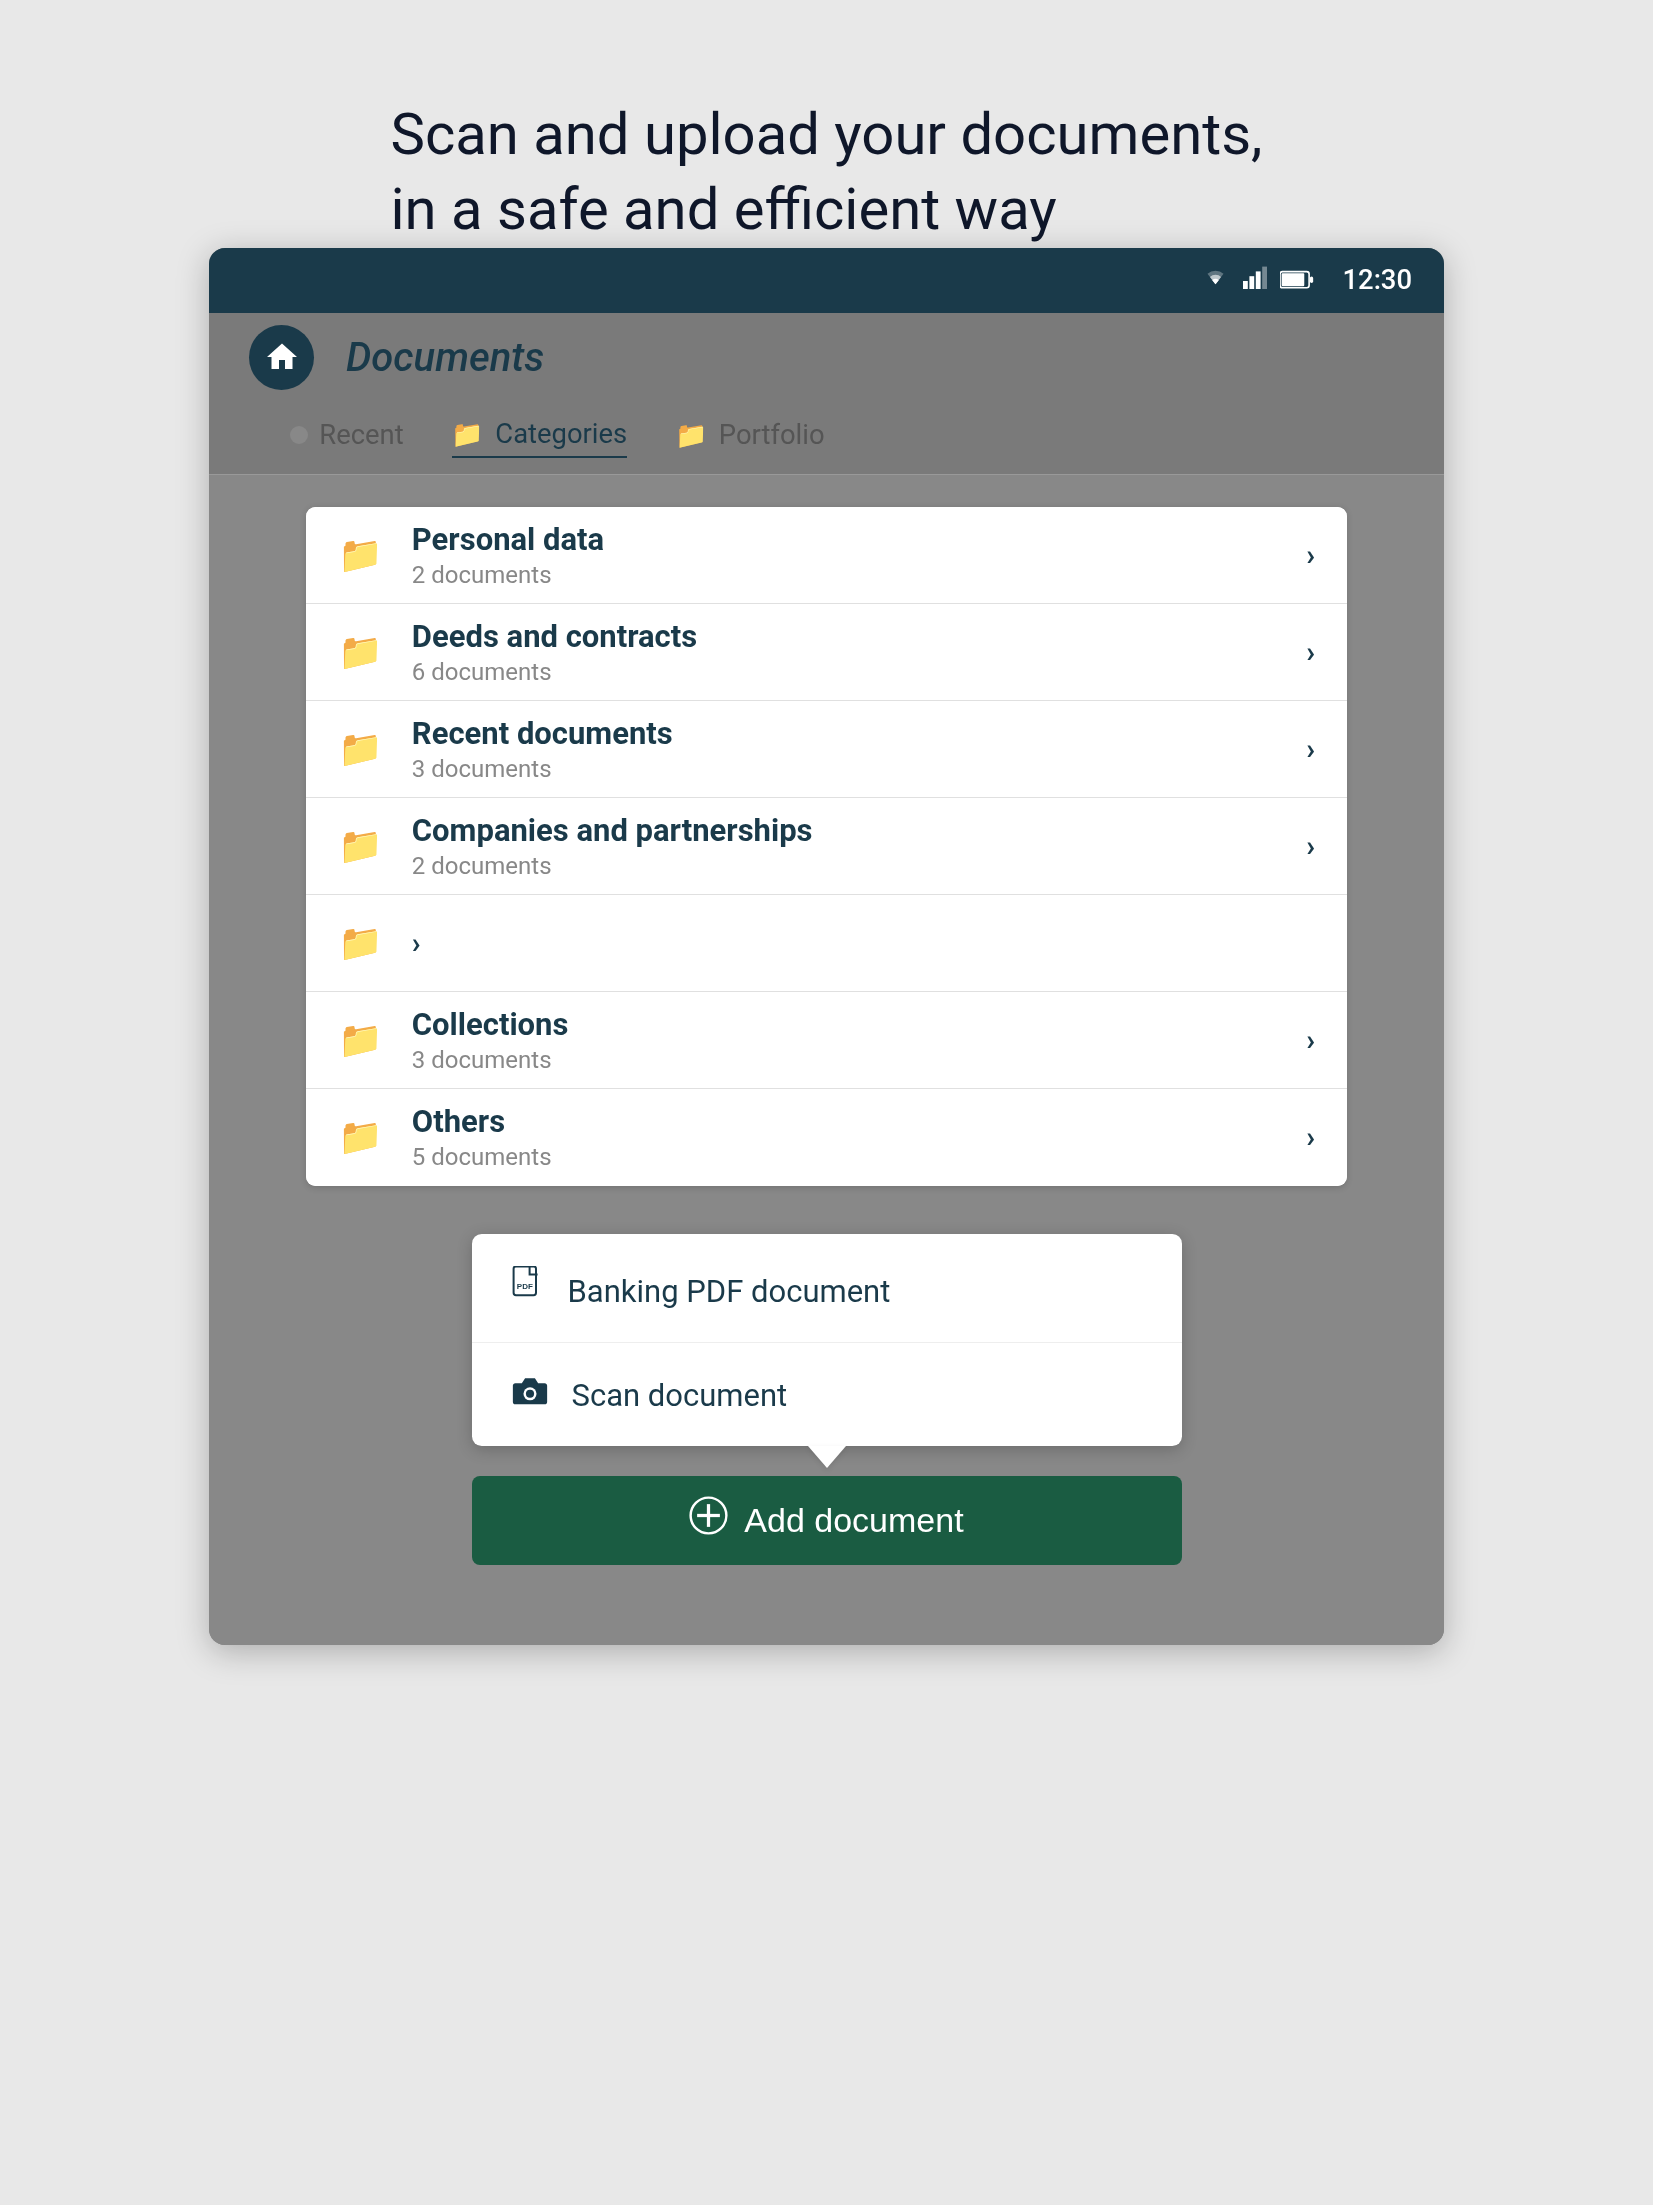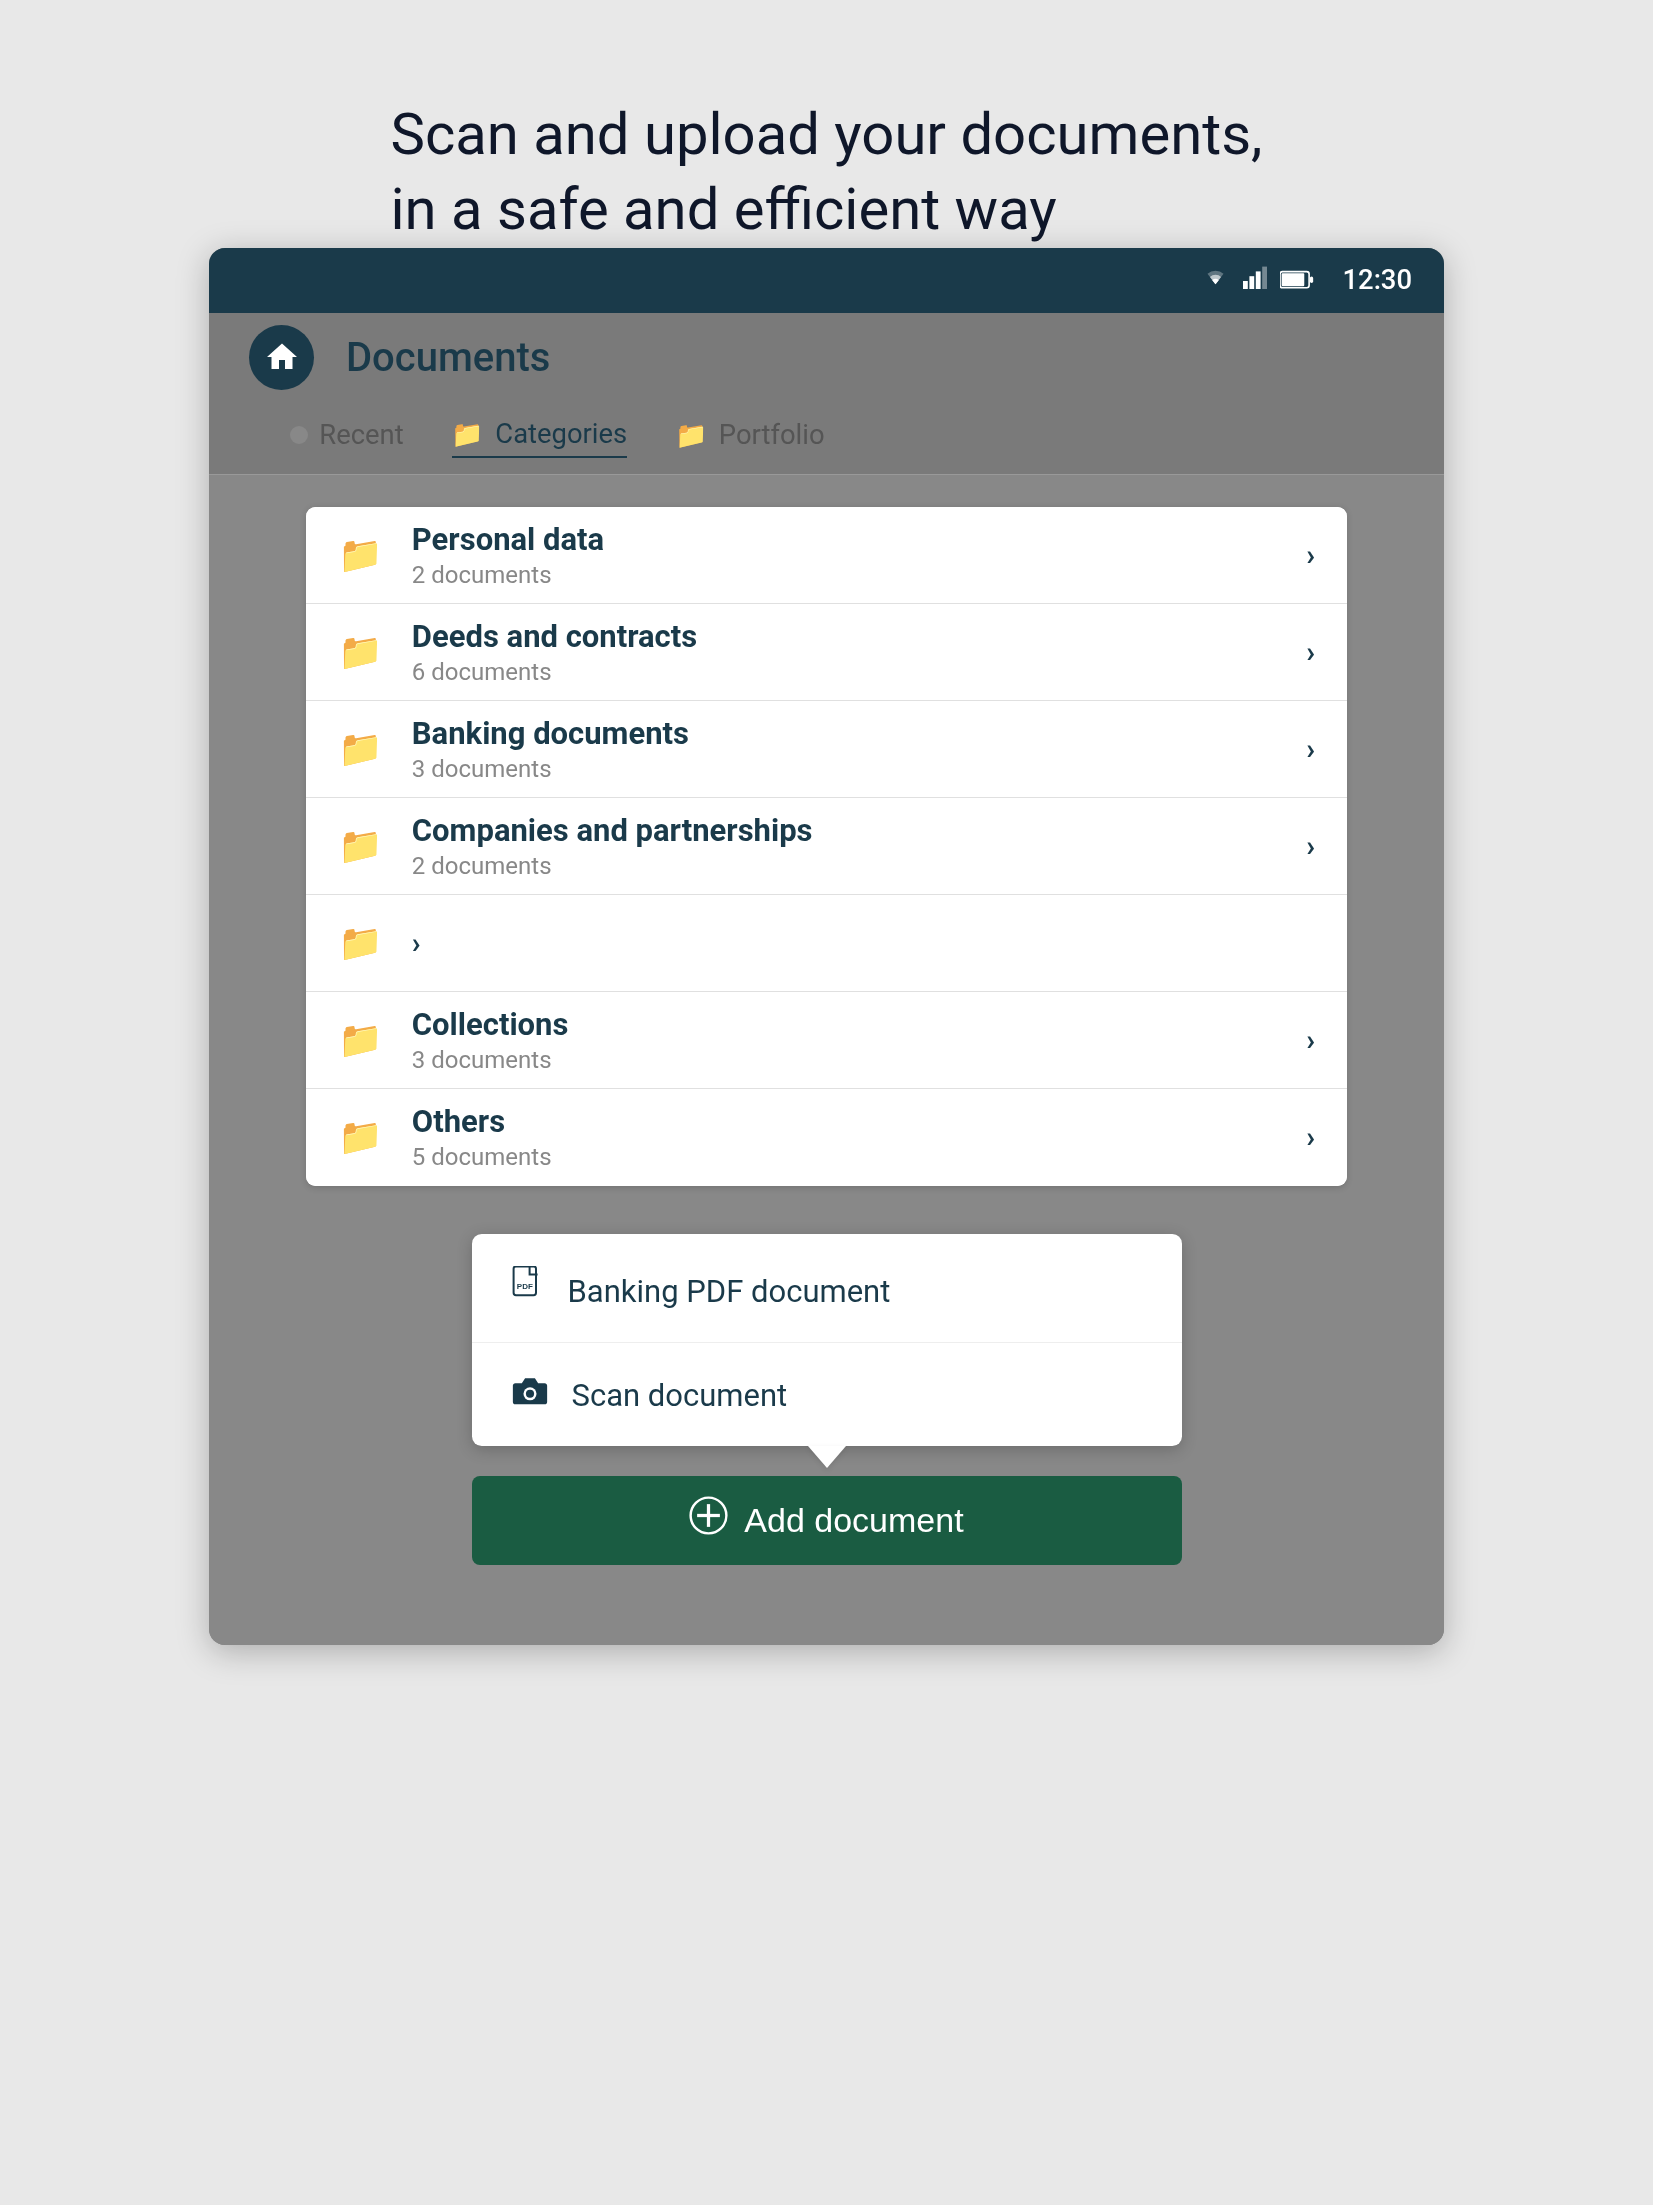--- a/index.html
+++ b/index.html
@@ -60,20 +60,21 @@
     }
 
     
     .app-header {
       background: #7a7a7a;
       height: 89px;
       display: flex;
       align-items: center;
       padding: 0 40px;
       gap: 32px;
+      font-style: italic;
     }
 
     .home-btn {
       width: 65px;
       height: 65px;
       background: #1a3a4a;
       border-radius: 50%;
       display: flex;
       align-items: center;
       justify-content: center;
@@ -340,21 +341,21 @@
         <div class="category-info">
           <div class="category-name">Deeds and contracts</div>
           <div class="category-count">6 documents</div>
         </div>
         <span class="chevron-right">›</span>
       </div>
 
       <div class="category-item">
         <span class="folder-icon">📁</span>
         <div class="category-info">
-          <div class="category-name">Banking documents</div>
+          <div class="category-name">Recent documents</div>
           <div class="category-count">3 documents</div>
         </div>
         <span class="chevron-right">›</span>
       </div>
 
       <div class="category-item">
         <span class="folder-icon">📁</span>
         <div class="category-info">
           <div class="category-name">Companies and partnerships</div>
           <div class="category-count">2 documents</div>

